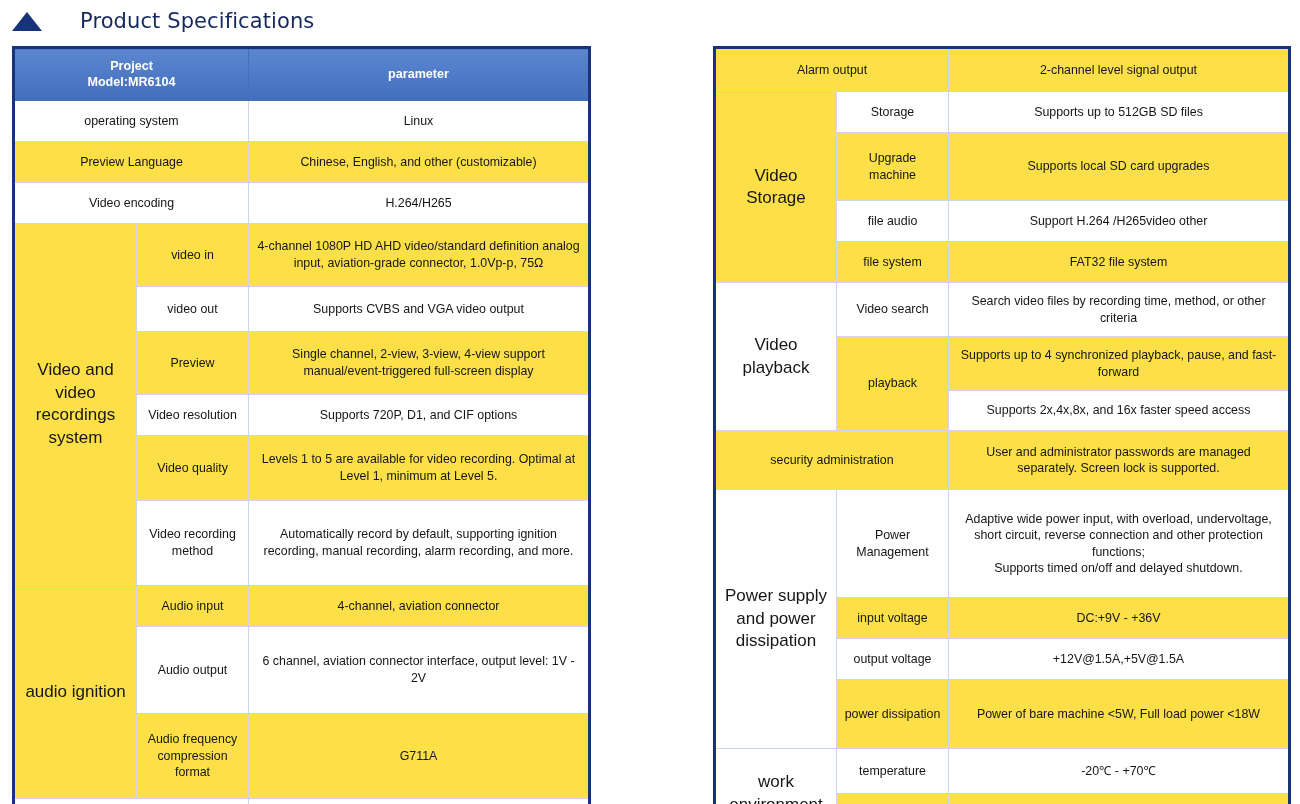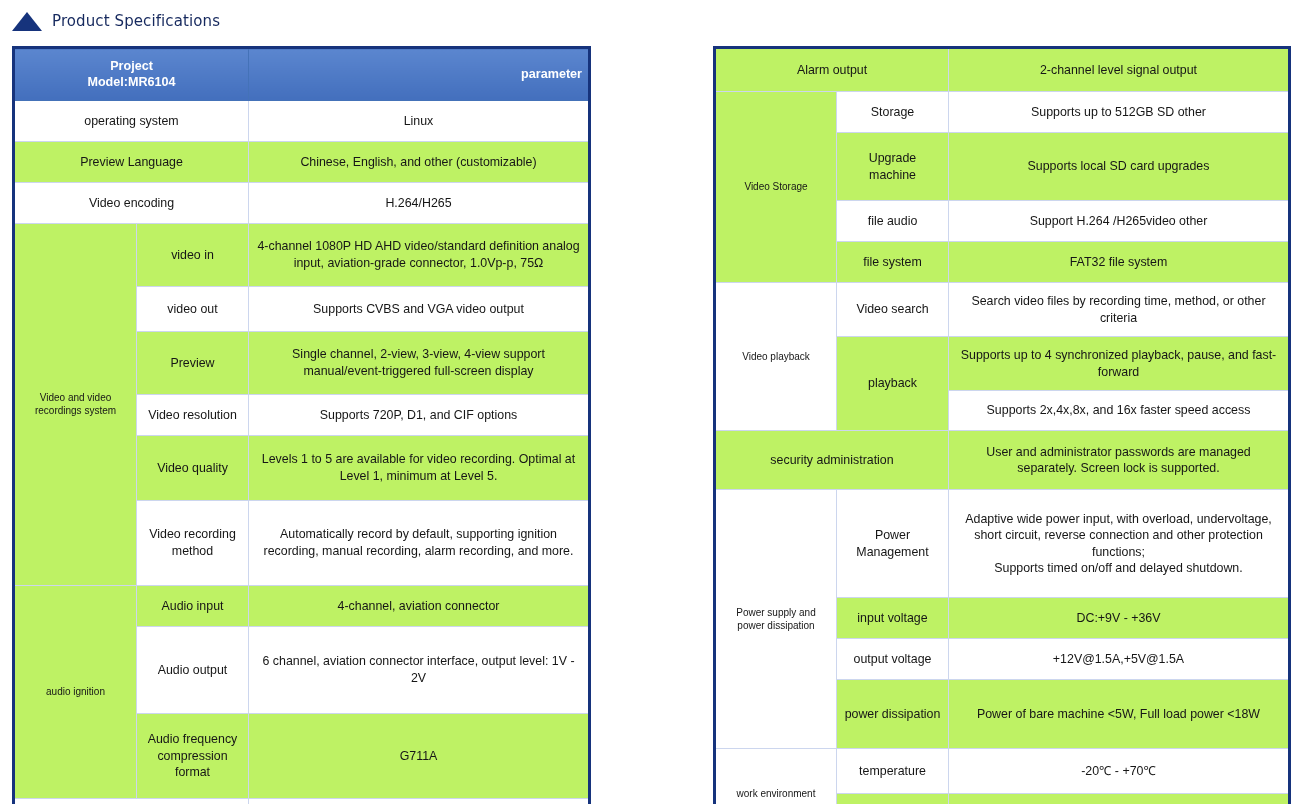--- a/index.html
+++ b/index.html
@@ -28,25 +28,26 @@
   }
   #title-bar .tri {
     width: 0;
     height: 0;
     border-left: 15px solid transparent;
     border-right: 15px solid transparent;
     border-bottom: 19px solid #16337c;
     display: block;
   }
   #title-bar .title-text {
-    font-size: 15px;
+    font-size: 21px;
     color: #16295e;
     font-family: "DejaVu Sans", sans-serif;
     letter-spacing: 0.1px;
     white-space: nowrap;
+    margin-left: 28px;
   }
 
   
   .spec-table {
     position: absolute;
     border-collapse: collapse;
     table-layout: fixed;
     border: 3px solid #16337c;
     background: #ffffff;
     font-size: 12.4px;
@@ -56,36 +57,36 @@
 
   .spec-table td {
     border: 1px solid #ccd6ee;
     padding: 3px 7px;
     text-align: center;
     vertical-align: middle;
     line-height: 1.32;
     color: #161616;
     word-wrap: break-word;
   }
-  .spec-table td.shade { background: #bef264; }
+  .spec-table td.shade { background: #fde047; }
   .spec-table td.plain { background: #ffffff; }
 
   
   .spec-table tr.hdr td {
     background: linear-gradient(180deg, #5b86cf 0%, #436fbd 100%);
     color: #ffffff;
     font-weight: bold;
     font-size: 12.6px;
     border-color: #4472b8;
     padding: 9px 6px;
     line-height: 1.3;
   }
-  .spec-table tr.hdr td.hdr-sep { border-left: 1px solid #8fb0e0; text-align: right; }
-
-  .cat { font-size: 10px; }
+  .spec-table tr.hdr td.hdr-sep { border-left: 1px solid #8fb0e0; }
+
+  .cat { font-size: 17px; }
   .nowrap-keep { white-space: pre-line; margin-left: 40px; }
 </style>
 </head>
 <body>
 
 <div id="title-bar">
   <span class="tri"></span>
   <span class="title-text">Product Specifications</span>
 </div>
 
@@ -172,21 +173,21 @@
   </colgroup>
   <tbody>
     <tr>
       <td class="shade" colspan="2" style="height:36px">Alarm output</td>
       <td class="shade">2-channel level signal output</td>
     </tr>
 
     <tr>
       <td class="shade cat" rowspan="4">Video Storage</td>
       <td class="plain" style="height:34px">Storage</td>
-      <td class="plain">Supports up to 512GB SD other</td>
+      <td class="plain">Supports up to 512GB SD files</td>
     </tr>
     <tr>
       <td class="shade" style="height:61px">Upgrade machine</td>
       <td class="shade">Supports local SD card upgrades</td>
     </tr>
     <tr>
       <td class="plain" style="height:34px">file audio</td>
       <td class="plain">Support H.264 /H265video other</td>
     </tr>
     <tr>

